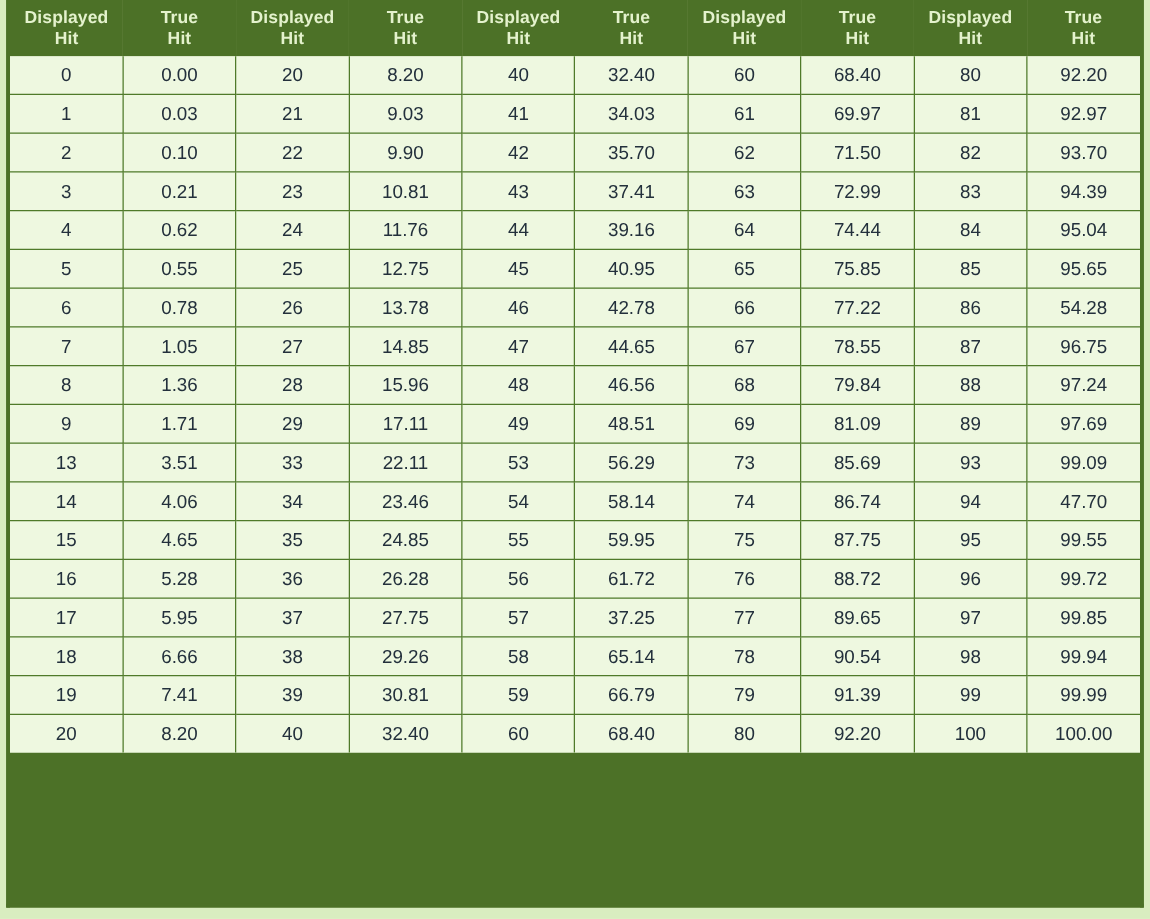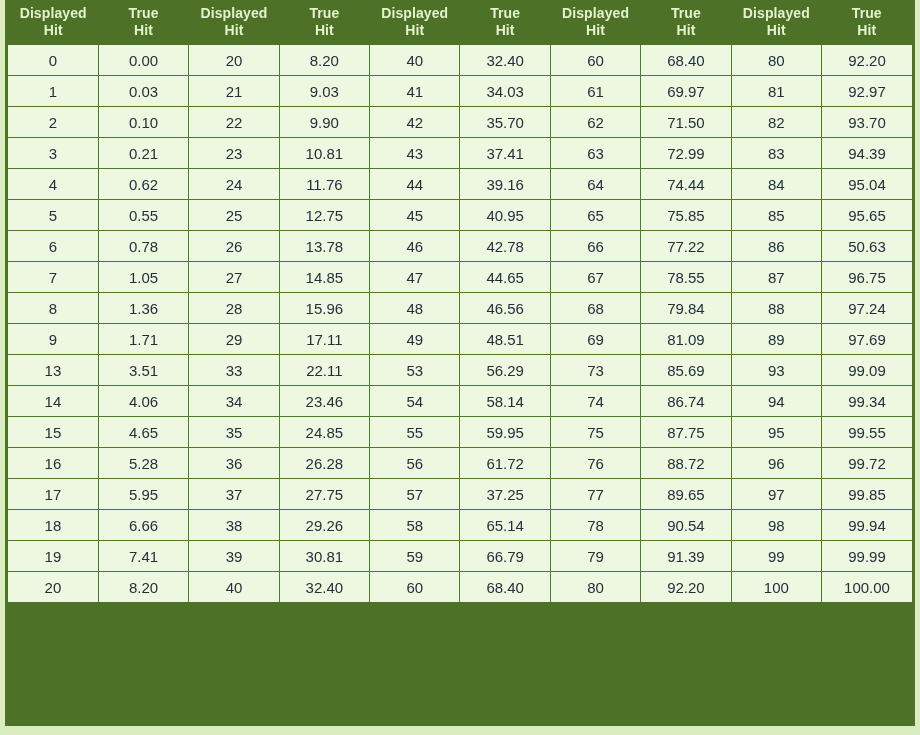--- a/index.html
+++ b/index.html
@@ -210,21 +210,21 @@
           <tr>
             <td>6</td>
             <td>0.78</td>
             <td>26</td>
             <td>13.78</td>
             <td>46</td>
             <td>42.78</td>
             <td>66</td>
             <td>77.22</td>
             <td>86</td>
-            <td class="last-col">50.63</td>
+            <td class="last-col">54.28</td>
           </tr>
           <tr>
             <td>7</td>
             <td>1.05</td>
             <td>27</td>
             <td>14.85</td>
             <td>47</td>
             <td>44.65</td>
             <td>67</td>
             <td>78.55</td>
@@ -270,21 +270,21 @@
           <tr>
             <td>14</td>
             <td>4.06</td>
             <td>34</td>
             <td>23.46</td>
             <td>54</td>
             <td>58.14</td>
             <td>74</td>
             <td>86.74</td>
             <td>94</td>
-            <td class="last-col">99.34</td>
+            <td class="last-col">47.70</td>
           </tr>
           <tr>
             <td>15</td>
             <td>4.65</td>
             <td>35</td>
             <td>24.85</td>
             <td>55</td>
             <td>59.95</td>
             <td>75</td>
             <td>87.75</td>

